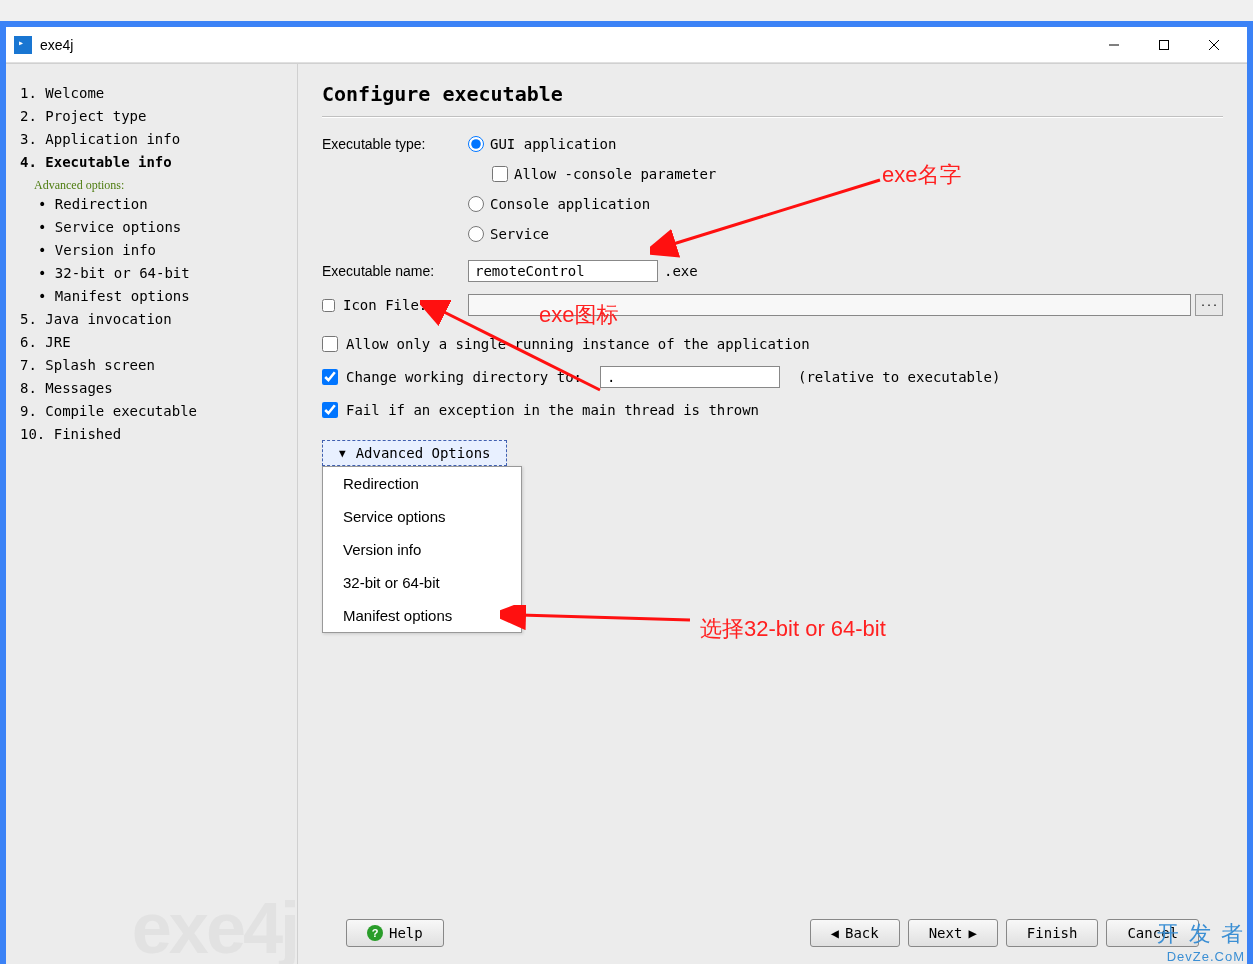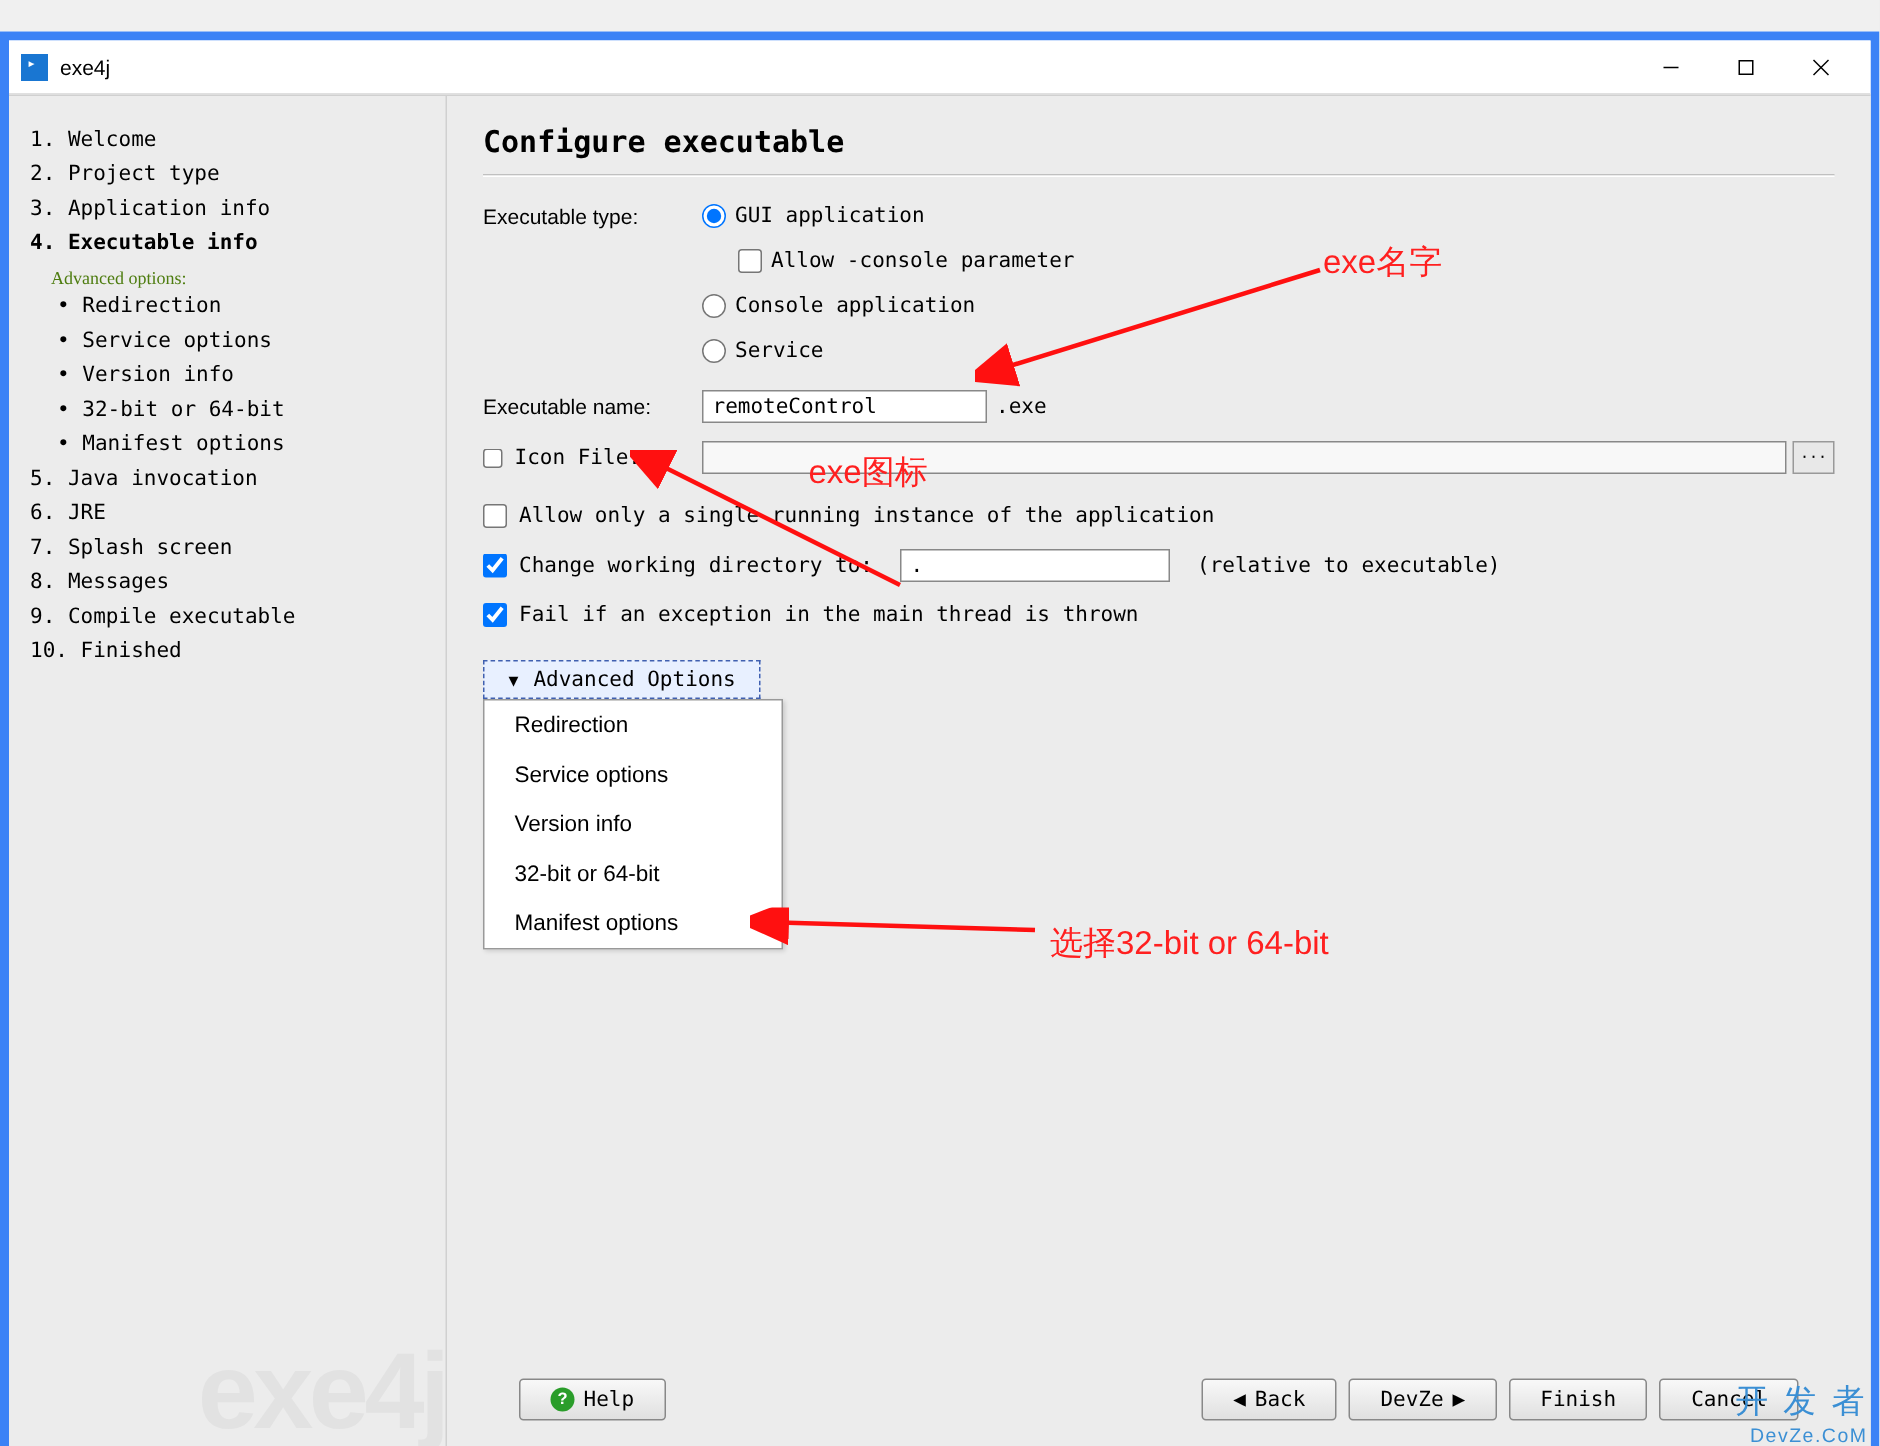--- a/index.html
+++ b/index.html
@@ -179,21 +179,21 @@
         <div class="btn">
           <span class="help-icon">?</span>
           <span>Help</span>
         </div>
         <div class="spacer"></div>
         <div class="btn">
           <span>◀</span>
           <span>Back</span>
         </div>
         <div class="btn">
-          <span>DevZe</span>
+          <span>Next</span>
           <span>▶</span>
         </div>
         <div class="btn">Finish</div>
         <div class="btn">Cancel</div>
       </div>
     </div>
   </div>
 </div>
 
 <div class="annotation" style="left:882px; top:160px;">exe名字</div>

